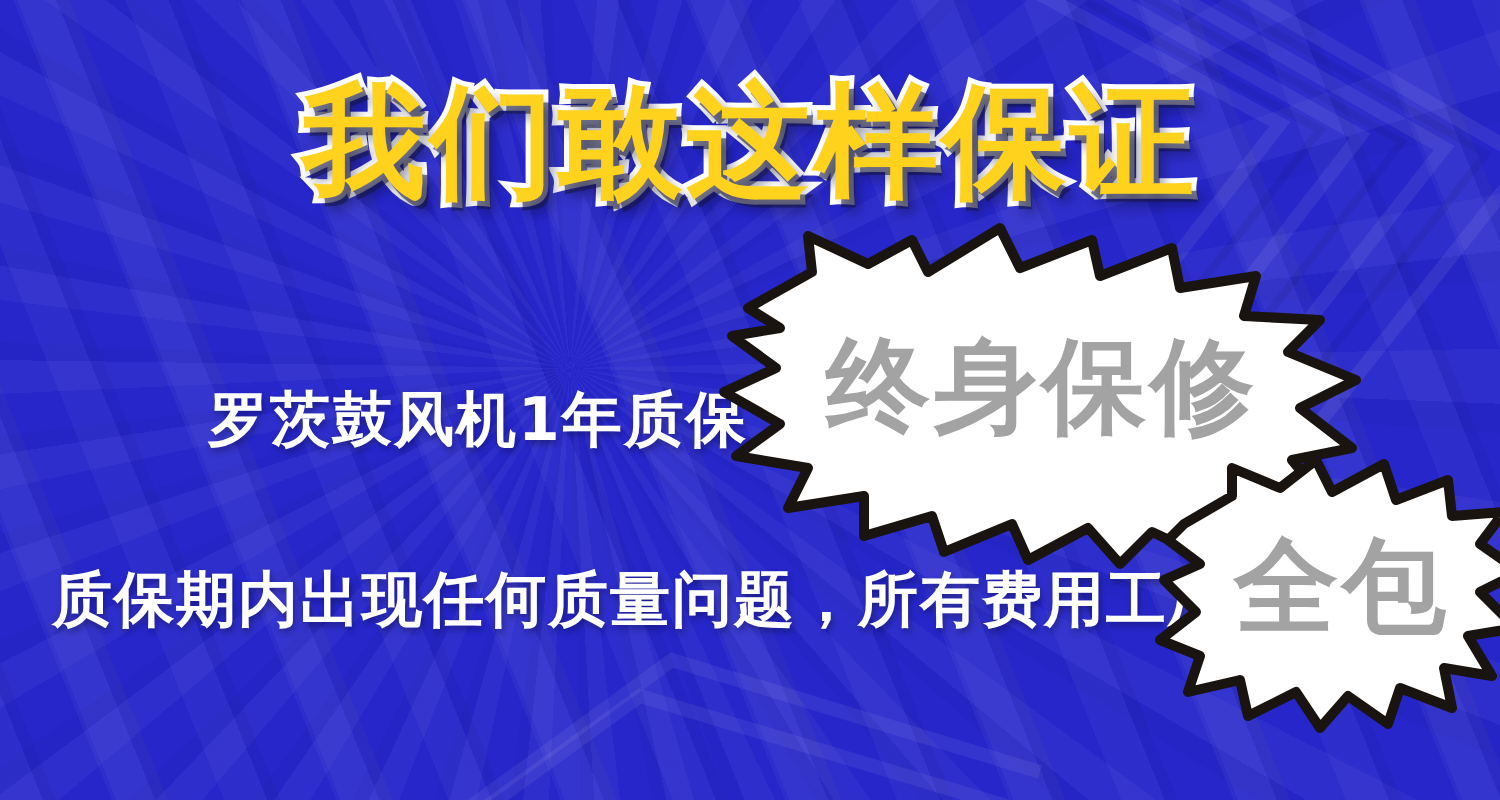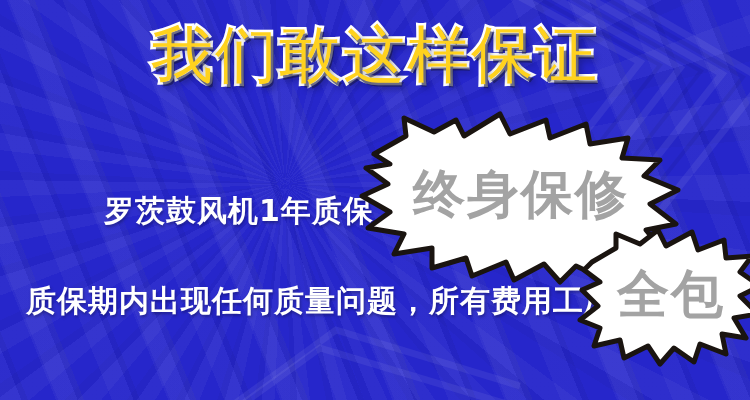--- a/index.html
+++ b/index.html
@@ -79,25 +79,25 @@
     inset: 0;
     pointer-events: none;
   }
   .bg-chevrons svg { display:block; width:750px; height:400px; }
 
   
   .headline {
     position: absolute;
     left: 0;
     right: 0;
-    top: 24px;
+    top: 40px;
     text-align: center;
     font-family: "DejaVu Sans", "Liberation Sans", sans-serif;
     font-size: 62px;
-    font-weight: normal;
+    font-weight: bold;
     letter-spacing: 2px;
     line-height: 1;
     color: #ffd21e;
     -webkit-text-stroke: 5px #ffffff;
     paint-order: stroke fill;
     text-shadow:
       3px 4px 0 rgba(20,20,60,0.55),
       5px 6px 6px rgba(10,10,45,0.40);
     white-space: nowrap;
   }

